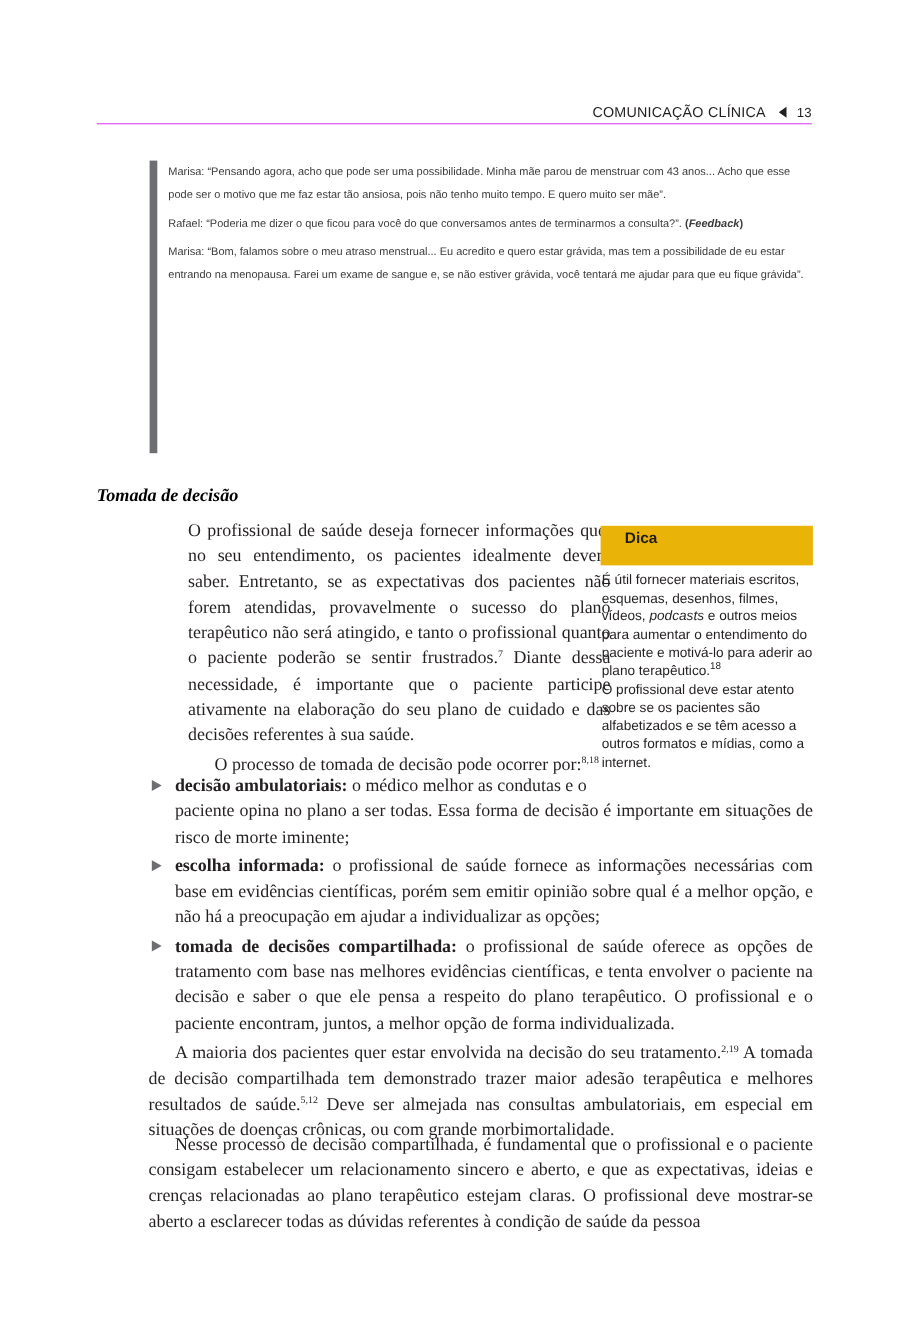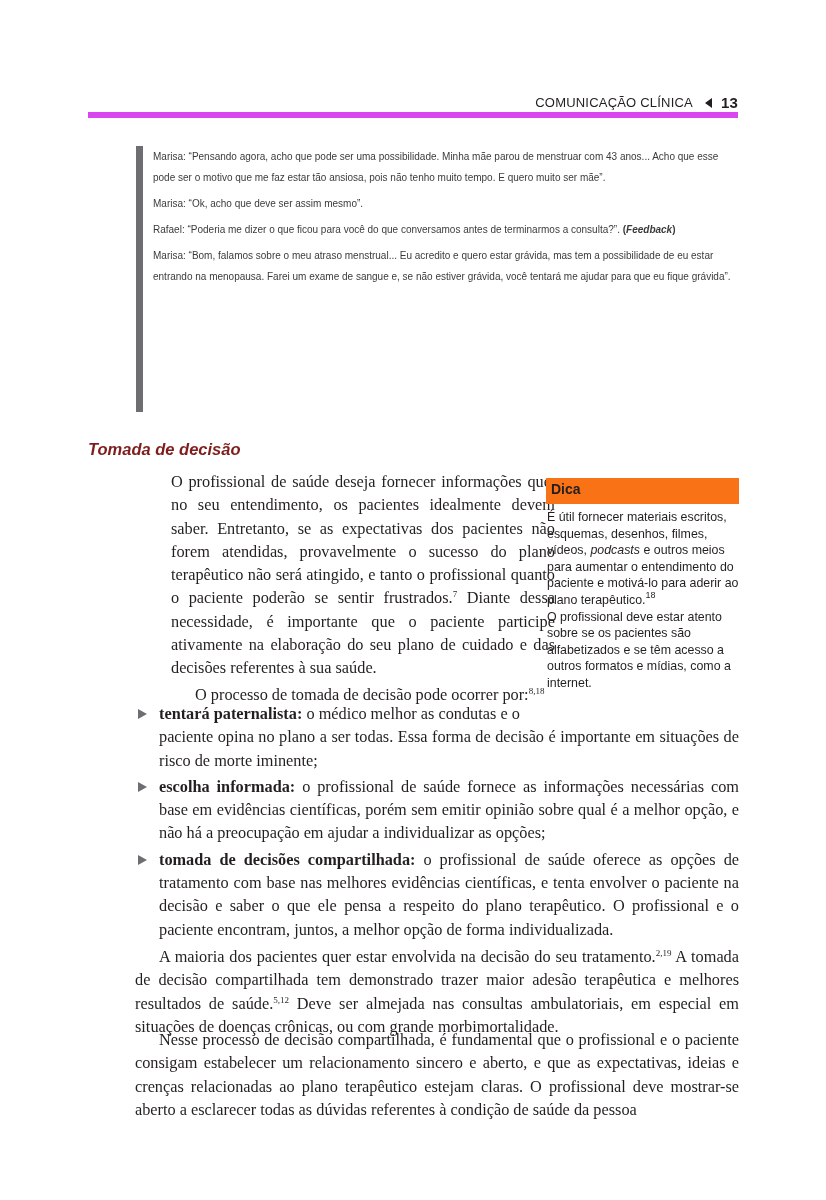--- a/index.html
+++ b/index.html
@@ -2,57 +2,57 @@
 <html><head>
   <meta charset="utf-8">
   <style>
     html, body { margin: 0; padding: 0; }
     body {
       width: 826px; height: 1200px; background: #ffffff; position: relative;
       overflow: hidden; color: #231f20;
     }
     .header {
       position: absolute; left: 88px; top: 88px; width: 650px; height: 24px;
-      border-bottom: 6px solid #d946ef;
+      border-bottom: 1px solid #d946ef;
     }
     .header-inner {
       position: absolute; right: 0; top: 6px;
       font-family: "Liberation Sans", sans-serif; font-size: 13px; letter-spacing: 0.2px;
       display: flex; align-items: center; gap: 6px; color: #231f20;
     }
     .header-arrow { width: 0; height: 0; border-top: 5px solid transparent; border-bottom: 5px solid transparent; border-right: 7px solid #231f20; margin: 0 3px 0 6px; }
-    .page-num { font-weight: bold; font-size: 15px; }
+    .page-num { font-weight: normal; font-size: 12px; }
 
     .quote {
       position: absolute; left: 136px; top: 146px; width: 604px; height: 266px;
       border-left: 7px solid #6d6e71; padding-left: 10px; box-sizing: border-box;
       font-family: "Liberation Sans", sans-serif; font-size: 10px; line-height: 21px; color: #3b3b3c;
     }
     .quote p { margin: 0 0 5px 0; }
     .quote b { color: #3b3b3c; }
 
     .section-title {
       position: absolute; left: 88px; top: 440px;
-      font-family: Liberation Sans, sans-serif; font-weight: bold; font-style: italic; font-size: 16.5px; color: #7f1d1d; text-align: right;
+      font-family: Liberation Serif, serif; font-weight: bold; font-style: italic; font-size: 16.5px; color: #000000; text-align: right;
     }
 
     .body-serif { font-family: "Liberation Serif", serif; font-size: 16.3px; line-height: 23.3px; color: #231f20; }
     .intro {
       position: absolute; left: 135px; top: 470px; width: 384px; text-align: justify; margin-left: 36px;
     }
     .intro p { margin: 0; text-indent: 0; }
     .intro p.indent { text-indent: 24px; margin-top: 3px; }
     sup { font-size: 9px; line-height: 0; vertical-align: 6px; }
 
     .dica {
       position: absolute; left: 546px; top: 478px; width: 193px;
       font-family: "Liberation Sans", sans-serif; color: #231f20;
     }
     .dica-head {
-      background: #f97316; height: 26px; font-weight: bold; font-size: 14px; line-height: 22px; padding-left: 5px;
+      background: #eab308; height: 36px; font-weight: bold; font-size: 14px; line-height: 22px; padding-left: 22px;
     }
     .dica-body { font-size: 12.4px; line-height: 16.6px; padding: 5px 0 0 1px; }
 
     .bullets { position: absolute; left: 135px; top: 702px; width: 604px; }
     .bullet { position: relative; padding-left: 24px; margin-bottom: 3px; text-align: justify; }
     .bullet-icon {
       position: absolute; left: 3px; top: 7px; width: 0; height: 0;
       border-top: 5px solid transparent; border-bottom: 5px solid transparent; border-left: 9px solid #6d6e71;
     }
     .b1-text { display: block; }
@@ -65,21 +65,20 @@
 <div class="header">
   <div class="header-inner">
     <span>COMUNICAÇÃO CLÍNICA</span>
     <span class="header-arrow"></span>
     <span class="page-num">13</span>
   </div>
 </div>
 
 <div class="quote">
   <p><span>Marisa: “Pensando agora, acho que pode ser uma possibilidade. Minha mãe parou de menstruar com 43 anos...  Acho que esse pode ser o motivo que me faz estar tão ansiosa, pois não tenho muito tempo. E quero muito ser mãe”.</span></p>
-  <p><span>Marisa: “Ok, acho que deve ser assim mesmo”.</span></p>
   <p><span>Rafael: “Poderia me dizer o que ficou para você do que conversamos antes de terminarmos a consulta?”.</span> <b><span>(</span><i>Feedback</i><span>)</span></b></p>
   <p><span>Marisa: “Bom, falamos sobre o meu atraso menstrual... Eu acredito e quero estar grávida, mas tem a possibilidade de eu estar entrando na menopausa. Farei um exame de sangue e, se não estiver grávida, você tentará me ajudar para que eu fique grávida”.</span></p>
 </div>
 
 <div class="section-title">Tomada de decisão</div>
 
 <div class="intro body-serif">
   <p><span>O profissional de saúde deseja fornecer informações que, no seu entendimento, os pacientes idealmente devem saber. Entretanto, se as expectativas dos pacientes não forem atendidas, provavelmente o sucesso do plano terapêutico não será atingido, e tanto o profissional quanto o paciente poderão se sentir frustrados.</span><sup>7</sup><span> Diante dessa necessidade, é importante que o paciente participe ativamente na elaboração do seu plano de cuidado e das decisões referentes à sua saúde.</span></p>
   <p class="indent"><span>O processo de tomada de decisão pode ocorrer por:</span><sup>8,18</sup></p>
 </div>
@@ -88,21 +87,21 @@
   <div class="dica-head">Dica</div>
   <div class="dica-body">
     <span>É útil fornecer materiais escritos, esquemas, desenhos, filmes, vídeos, </span><i>podcasts</i><span> e outros meios para aumentar o entendimento do paciente e motivá-lo para aderir ao plano terapêutico.</span><sup>18</sup><br>
     <span>O profissional deve estar atento sobre se os pacientes são alfabetizados e se têm acesso a outros formatos e mídias, como a internet.</span>
   </div>
 </div>
 
 <div class="bullets body-serif">
   <div class="bullet">
     <span class="bullet-icon"></span>
-    <span class="b1-text"><b>tentará paternalista:</b><span> o médico melhor as condutas e o</span></span>
+    <span class="b1-text"><b>decisão ambulatoriais:</b><span> o médico melhor as condutas e o</span></span>
     <span>paciente opina no plano a ser todas. Essa forma de decisão é importante em situações de risco de morte iminente;</span>
   </div>
   <div class="bullet">
     <span class="bullet-icon"></span>
     <b>escolha informada:</b><span> o profissional de saúde fornece as informações necessárias com base em evidências científicas, porém sem emitir opinião sobre qual é a melhor opção, e não há a preocupação em ajudar a individualizar as opções;</span>
   </div>
   <div class="bullet">
     <span class="bullet-icon"></span>
     <b>tomada de decisões compartilhada:</b><span> o profissional de saúde oferece as opções de tratamento com base nas melhores evidências científicas, e tenta envolver o paciente na decisão e saber o que ele pensa a respeito do plano terapêutico. O profissional e o paciente encontram, juntos, a melhor opção de forma individualizada.</span>
   </div>

